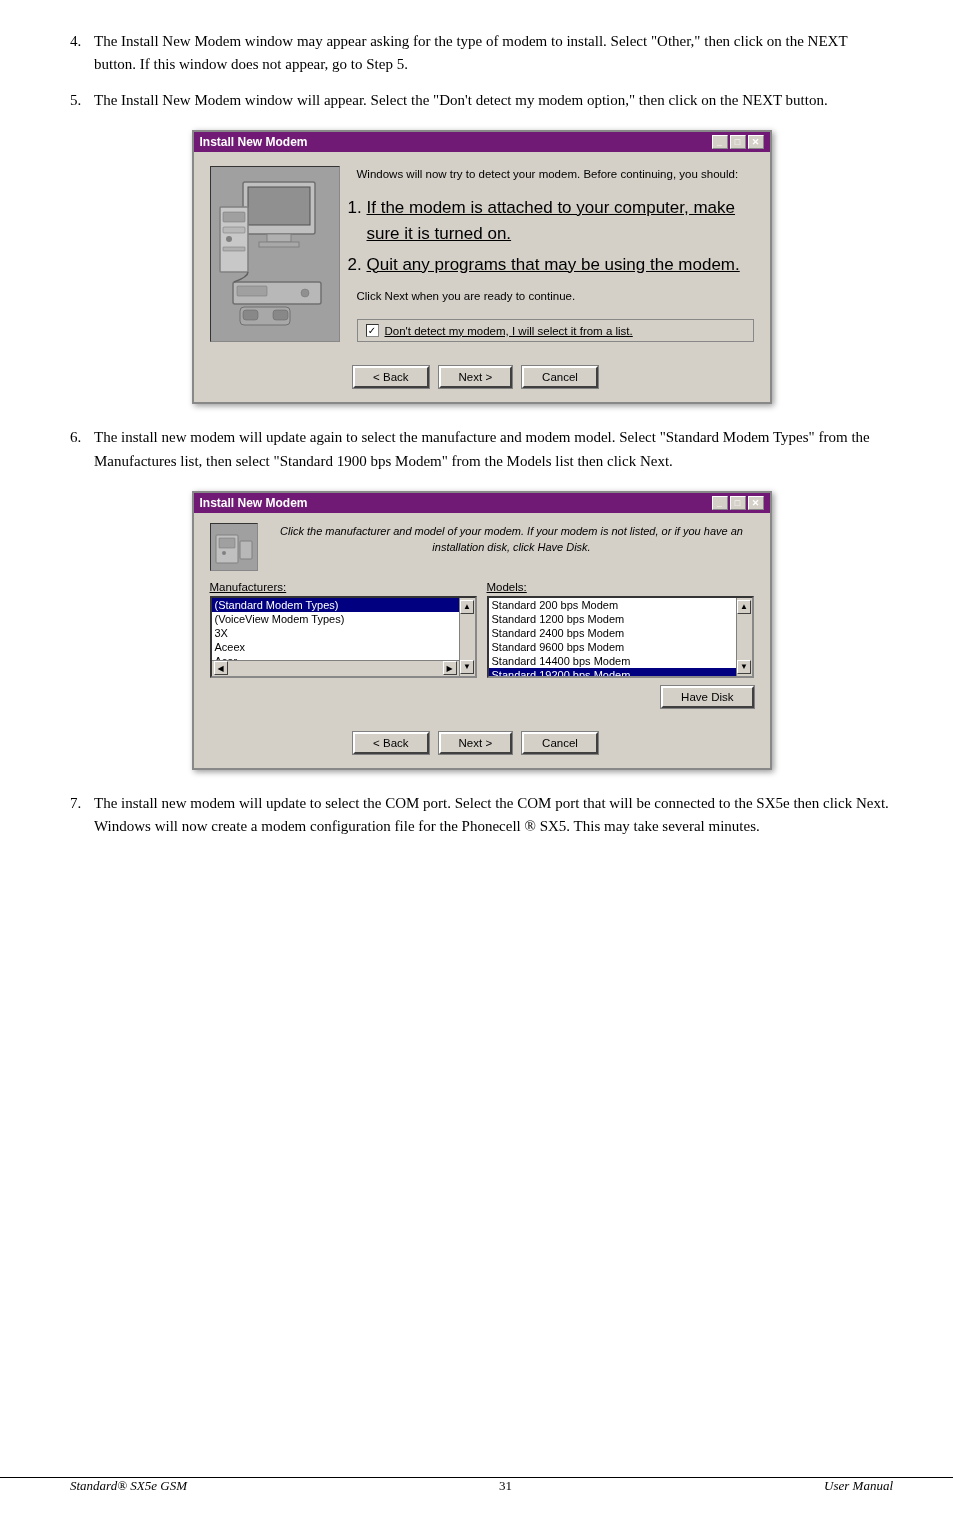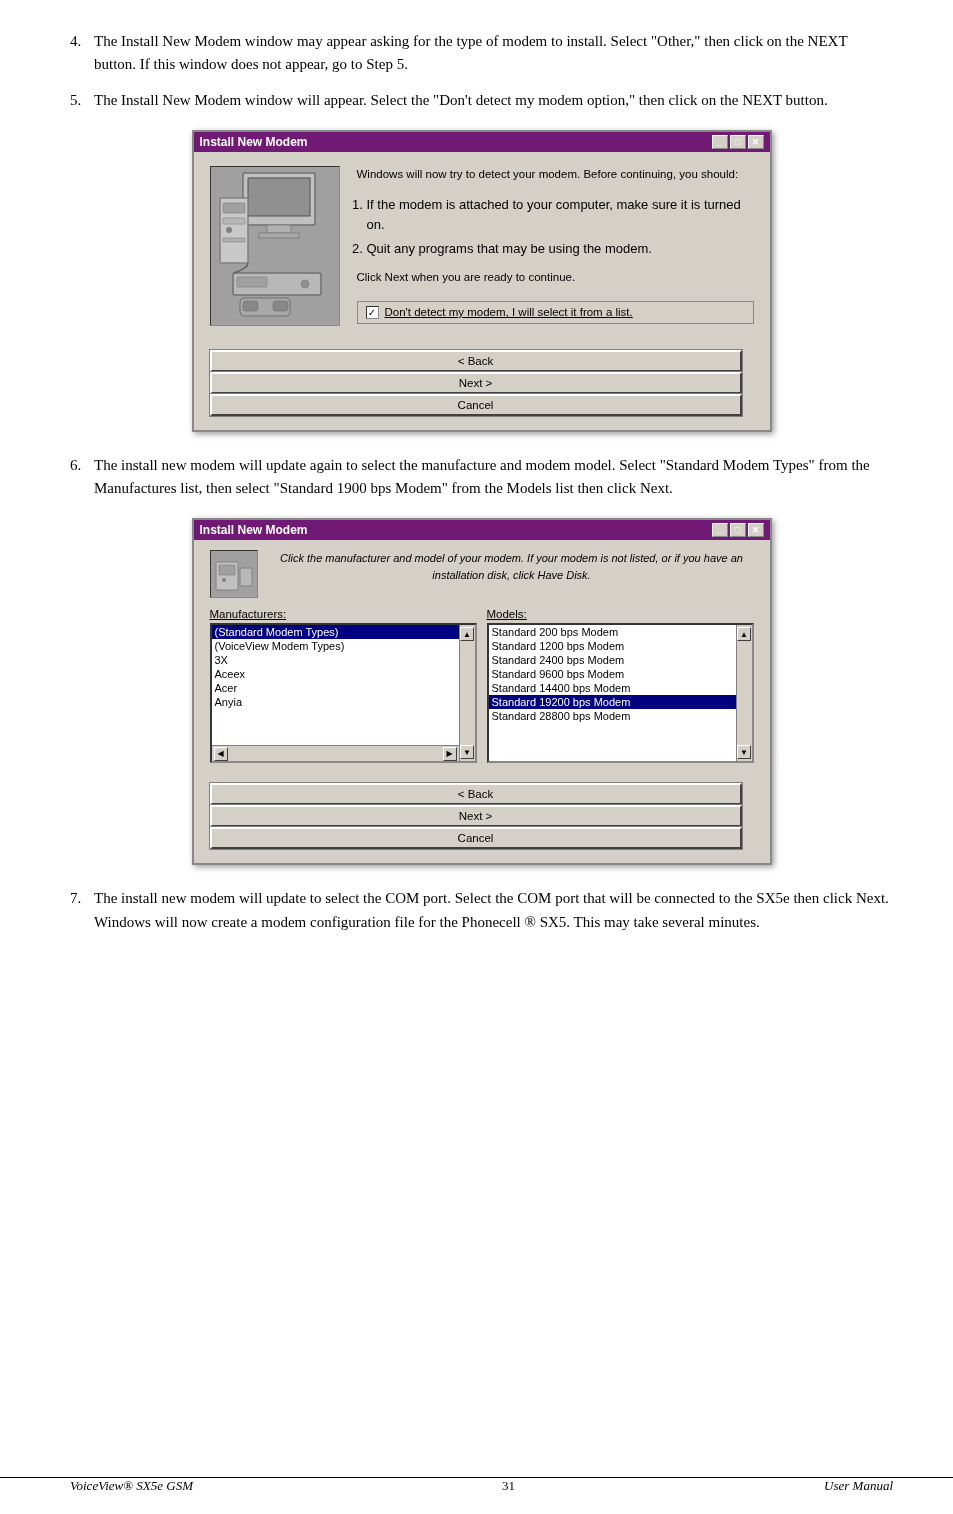--- a/index.html
+++ b/index.html
@@ -99,24 +99,25 @@
       line-height: 1.5;
       color: #000;
       margin-bottom: 12px;
     }
 
     .dialog-list {
       margin-left: 10px;
       margin-bottom: 10px;
     }
     .dialog-list li {
-      font-size: 13px;
+      font-size: 17px;
       line-height: 1.55;
       color: #000;
       margin-bottom: 4px;
+      text-decoration: underline;
     }
 
     .dialog-checkbox-row {
       display: flex;
       align-items: center;
       gap: 6px;
       margin-top: 14px;
       border: 1px solid #888;
       padding: 4px 8px;
       background: #d4d0c8;
@@ -132,23 +133,23 @@
       font-size: 10px;
     }
     .checkbox-label {
       font-size: 11.5px;
       text-decoration: underline;
     }
 
     .dialog-buttons {
       display: flex;
       justify-content: center;
+      gap: 10px;
       padding: 10px 28px 14px 16px;
       background: #d4d0c8;
-      flex-direction: column;
     }
 
     .win-btn {
       background: #d4d0c8;
       border: 2px solid;
       border-top-color: #ffffff;
       border-left-color: #ffffff;
       border-right-color: #404040;
       border-bottom-color: #404040;
       padding: 3px 18px;
@@ -195,21 +196,21 @@
       flex: 1;
     }
     .list-label {
       font-size: 11.5px;
       margin-bottom: 3px;
       text-decoration: underline;
     }
     .list-box {
       border: 2px inset #888;
       background: #fff;
-      height: 140px;
+      height: 82px;
       overflow: hidden;
       font-size: 11px;
       position: relative;
     }
     .list-item {
       padding: 1px 3px;
       cursor: default;
     }
     .list-item.selected {
       background: #000080;
@@ -408,31 +409,34 @@
             <div class="list-item selected">Standard 19200 bps Modem</div>
             <div class="list-item">Standard 28800 bps Modem</div>
             <div class="list-scroll">
               <div class="scroll-arrow">▲</div>
               <div class="scroll-arrow">▼</div>
             </div>
           </div>
         </div>
       </div>
 
+      <div class="have-disk-row">
+        <button class="win-btn">Have Disk</button>
+      </div>
     </div>
     <div class="dialog-buttons">
       <button class="win-btn">&lt; Back</button>
       <button class="win-btn">Next &gt;</button>
       <button class="win-btn">Cancel</button>
     </div>
   </div>
 </div>
 
 <div class="step-item">
   <span class="step-num">7.</span>
   <span class="step-text">The install new modem will update to select the COM port.  Select the COM port that will be connected to the SX5e then click Next. Windows will now create a modem configuration file for the Phonecell ® SX5. This may take several minutes.</span>
 </div>
 
 <div class="footer">
-  <span class="footer-left">VoiceView® SX5e GSM</span>
+  <span class="footer-left">Standard® SX5e GSM</span>
   <span class="footer-center">31</span>
   <span class="footer-right">User Manual</span>
 </div>
 
 </body></html>

